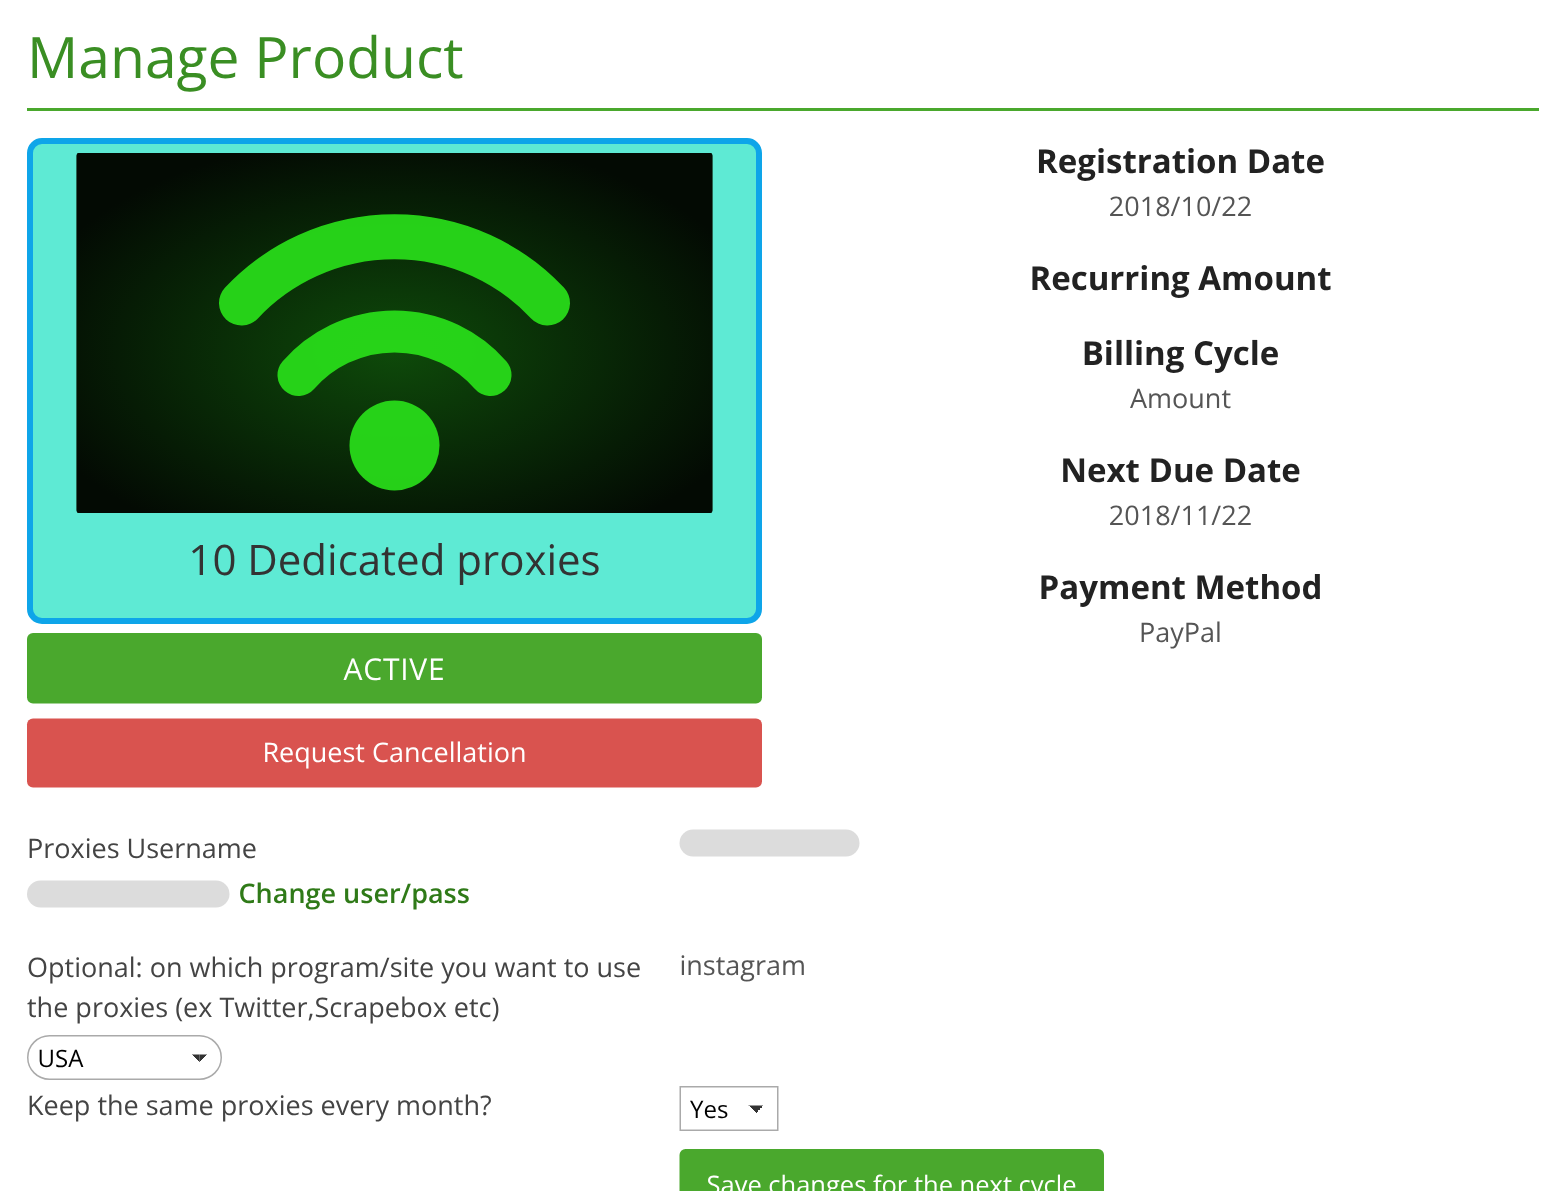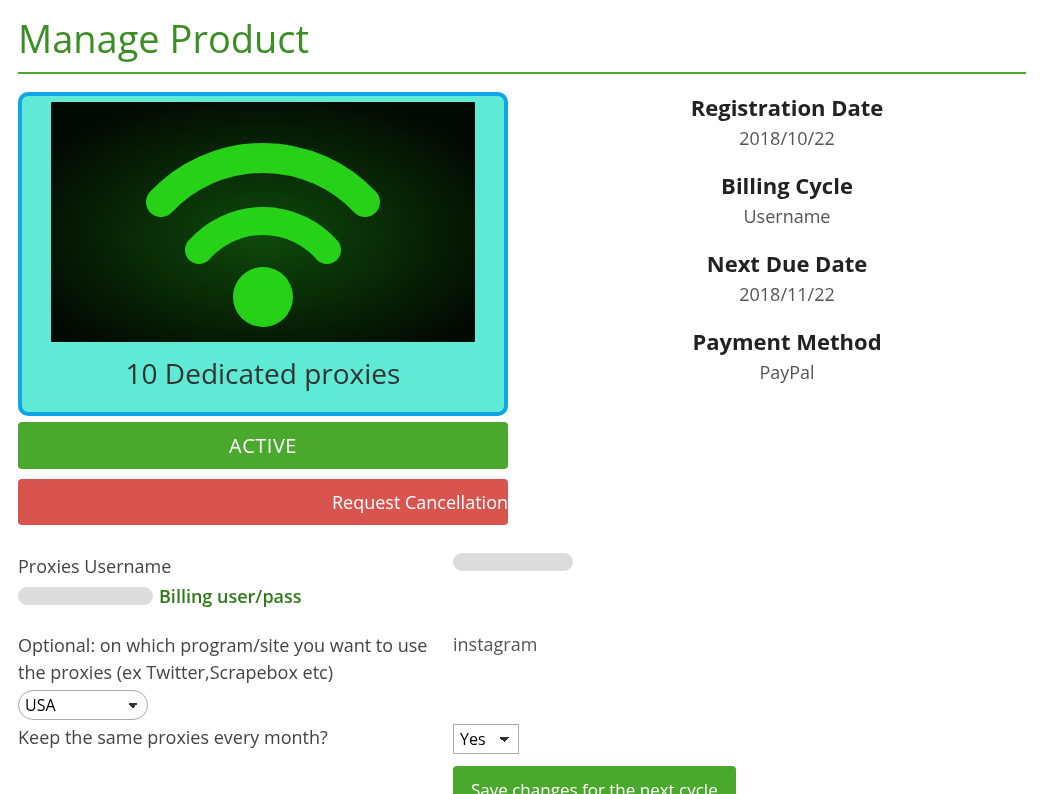--- a/index.html
+++ b/index.html
@@ -56,21 +56,21 @@
       padding: 10px 0;
       border-radius: 4px;
       margin-top: 6px;
       letter-spacing: 0.5px;
     }
     .cancel-btn {
       display: block;
       width: 100%;
       background: #d9534f;
       color: #fff;
-      text-align: right;
+      text-align: center;
       font-size: 18px;
       padding: 11px 0;
       border-radius: 4px;
       margin-top: 10px;
       border: none;
       cursor: pointer;
       font-family: inherit;
     }
     .details-col {
       flex: 1;
@@ -179,24 +179,25 @@
     <div class="status-bar">ACTIVE</div>
     <button class="cancel-btn">Request Cancellation</button>
   </div>
 
   <div class="details-col">
     <div class="detail-block">
       <div class="detail-label">Registration Date</div>
       <div class="detail-value">2018/10/22</div>
     </div>
     <div class="detail-block">
+      <div class="detail-label">Recurring Amount</div>
     </div>
     <div class="detail-block">
       <div class="detail-label">Billing Cycle</div>
-      <div class="detail-value">Username</div>
+      <div class="detail-value">Amount</div>
     </div>
     <div class="detail-block">
       <div class="detail-label">Next Due Date</div>
       <div class="detail-value">2018/11/22</div>
     </div>
     <div class="detail-block">
       <div class="detail-label">Payment Method</div>
       <div class="detail-value">PayPal</div>
     </div>
   </div>
@@ -205,21 +206,21 @@
 <div class="form-section">
   <div class="form-row">
     <div class="form-label">Proxies Username</div>
     <div class="form-value">
       <span class="redacted w1"></span>
     </div>
   </div>
   <div class="form-row">
     <div class="form-value">
       <span class="redacted w2"></span>
-      <span class="link">Billing user/pass</span>
+      <span class="link">Change user/pass</span>
     </div>
   </div>
 
   <div class="form-row spaced">
     <div class="form-label">Optional: on which program/site you want to use the proxies (ex Twitter,Scrapebox etc)</div>
     <div class="form-value">instagram</div>
   </div>
 
   <div class="form-row">
     <div class="form-value">

